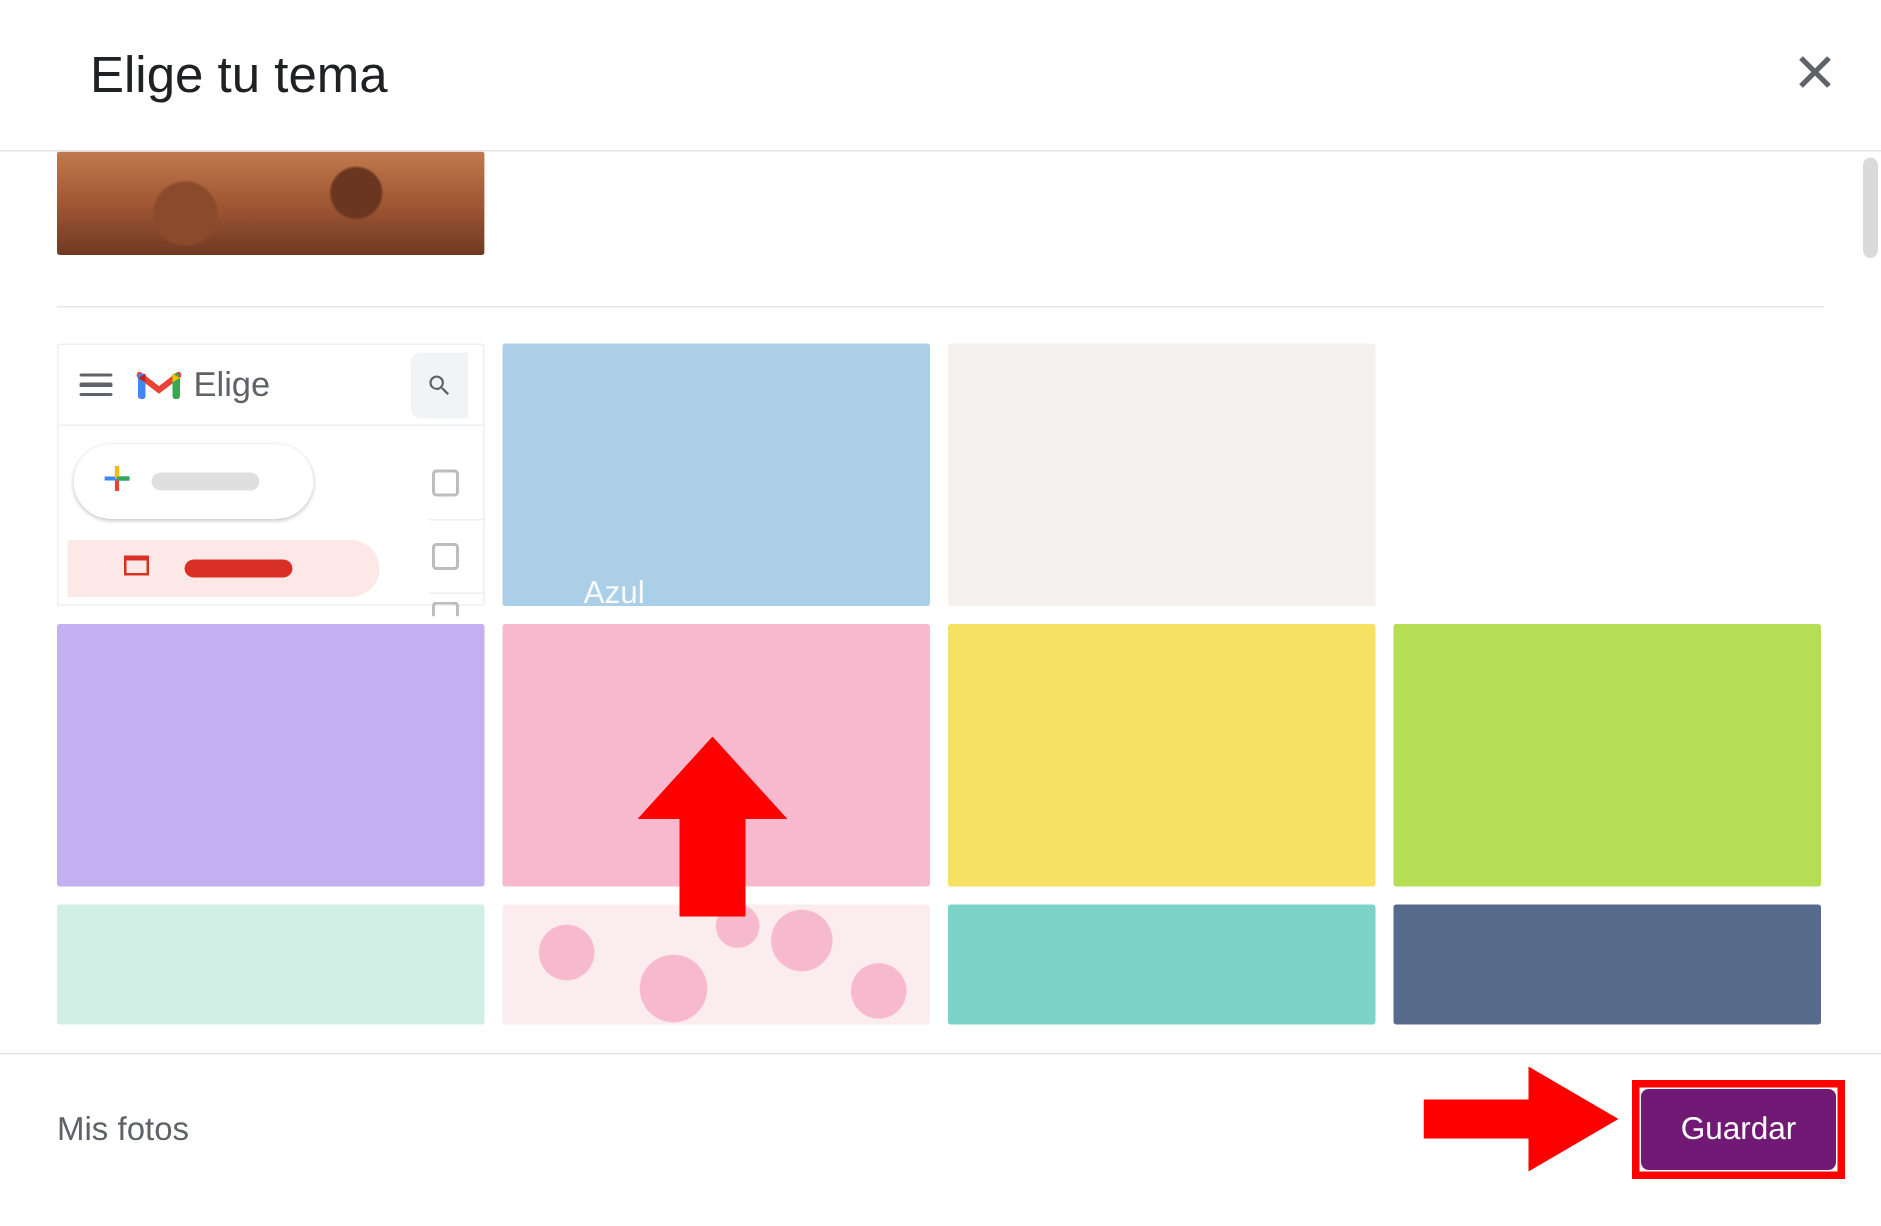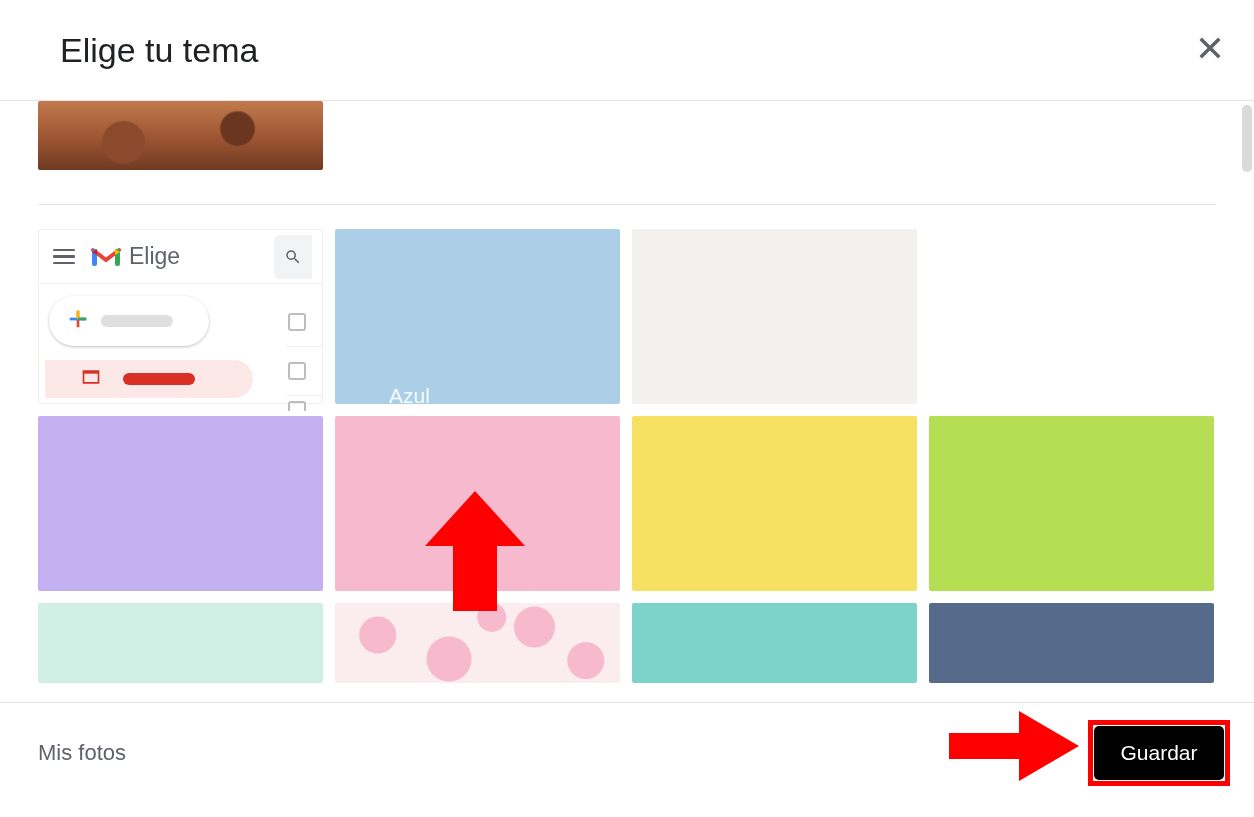--- a/index.html
+++ b/index.html
@@ -115,21 +115,21 @@
   
   .dialog-footer {
     height:101px; border-top:1px solid #e3e3e3;
     display:flex; align-items:center; justify-content:space-between;
     padding: 0 30px 0 38px; position:relative;
   }
   .my-photos { color:#5f6368; font-size:22px; }
   .save-wrap { position:relative; }
   .save-red-frame { position:absolute; inset:-6px; border:5px solid #ff0000; }
   .save-btn {
-    width:130px; height:54px; background:#000000; color:#fff;
+    width:130px; height:54px; background:#701a75; color:#fff;
     border:none; border-radius:5px; font-size:21px; cursor:pointer;
   }
 </style>
 </head>
 <body>
 
 <div class="dialog-header">
   <div class="dialog-title">Elige tu tema</div>
   <div class="close-btn">
     <svg viewBox="0 0 24 24">

